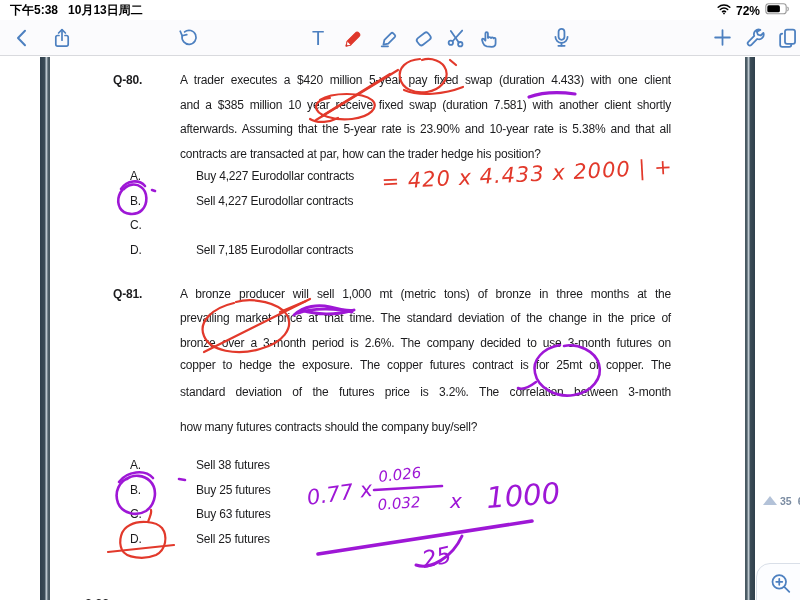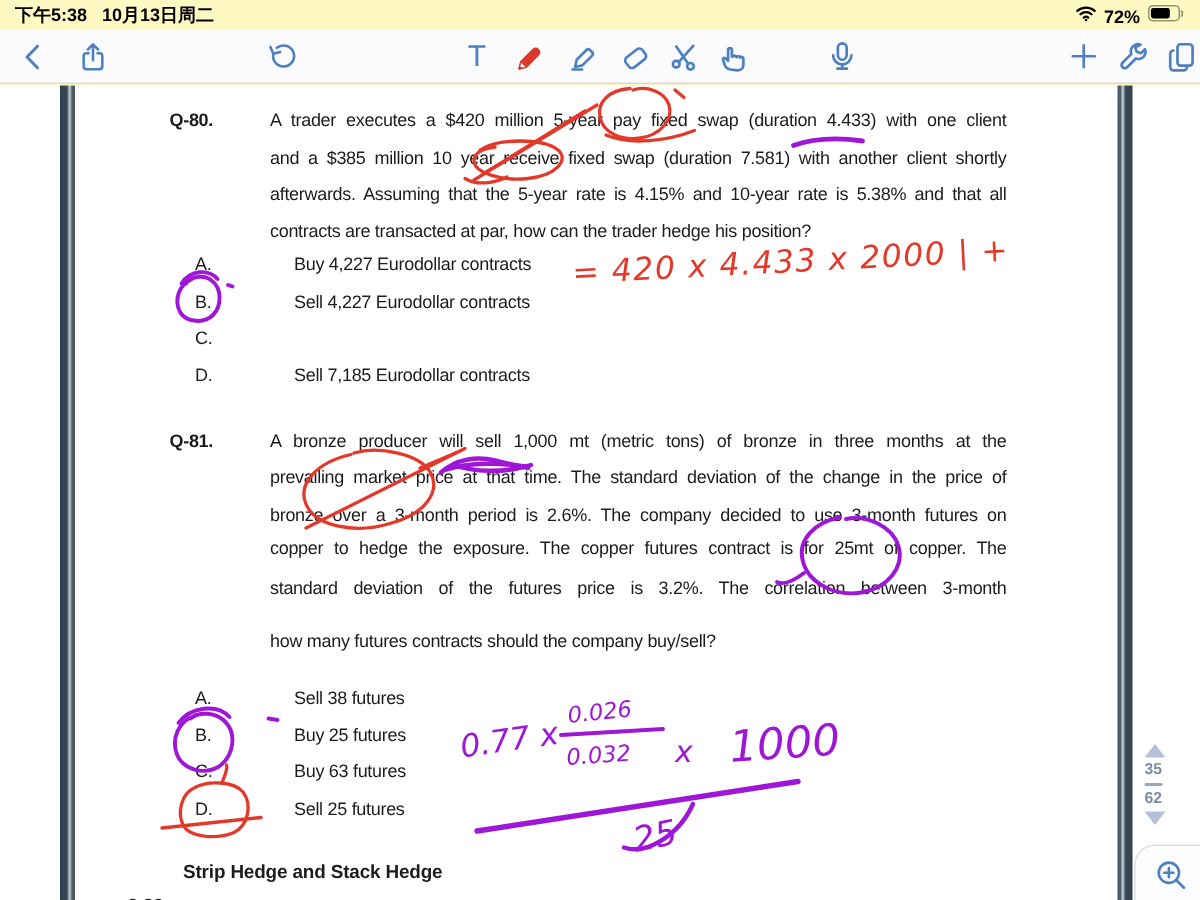--- a/index.html
+++ b/index.html
@@ -1,17 +1,17 @@
 <!DOCTYPE html>
 <html><head>
 <meta charset="utf-8">
 <style>
   html,body{margin:0;padding:0;background:#e8e8e8;}
   *{box-sizing:border-box;}
-  .screen{position:relative;width:800px;height:600px;background:#fef9c3;overflow:hidden;
+  .screen{position:relative;width:800px;height:600px;background:#ffffff;overflow:hidden;
     font-family:"Liberation Sans",sans-serif;color:#1c1c1e;}
   
   .statusbar{position:absolute;top:0;left:0;right:0;height:20px;display:flex;
     justify-content:space-between;align-items:center;padding:0 10px;font-size:12px;font-weight:bold;color:#000;}
   .status-left{display:flex;gap:10px;align-items:center;}
   .status-right{display:flex;gap:5px;align-items:flex-end;}
   .status-right .pct{font-weight:600;}
   
   .toolbar{position:absolute;top:20px;left:0;right:0;height:36px;background:#fbfbfd;border-bottom:1px solid #d9dade;}
   .tb-icon{position:absolute;top:50%;transform:translate(-50%,-50%);width:22px;height:22px;
@@ -26,21 +26,21 @@
   .edge-right{left:745px;background:linear-gradient(90deg,#47575f 0%,#50606a 20%,#c2ccd2 34%,#9aa8b2 42%,#3c4c57 52%,#2f3f4b 100%);}
   
   .txt{position:absolute;font-size:12px;letter-spacing:-0.2px;line-height:24.6px;height:25px;color:#1c1c1e;}
   .qlabel{font-weight:bold;}
   .jline{left:180px;width:491px;text-align:justify;text-align-last:justify;}
   .jline.last{text-align-last:left;}
   .choice-label{position:absolute;left:130px;width:24px;}
   .choice-text{position:absolute;left:196px;}
   .heading{font-weight:bold;font-size:12.6px;letter-spacing:-0.1px;}
   
-  .page-nav{position:absolute;left:763px;top:496px;width:28px;display:flex;flex-direction:column;
+  .page-nav{position:absolute;left:763px;top:496px;width:28px;display:flex;flex-direction:row;
     gap:3px;}
   .tri{width:0;height:0;border-left:7px solid transparent;border-right:7px solid transparent;cursor:pointer;}
   .tri-up{border-bottom:9px solid #b3c2d8;}
   .tri-down{border-top:9px solid #b3c2d8;}
   .pg-num{font-size:10.5px;font-weight:bold;color:#7b8ca2;line-height:11px;}
   .pg-dash{width:12px;height:2px;background:#97a6ba;border-radius:1px;}
   .zoom-panel{position:absolute;left:756px;top:563px;width:60px;height:50px;background:#fcfdff;
     border:1.5px solid #d9dfe8;border-radius:14px 0 0 0;display:flex;align-items:flex-start;padding:8px 0 0 12px;cursor:pointer;}
   .zoom-panel svg{stroke:#4d80c0;stroke-width:1.6;fill:none;stroke-linecap:round;}
   
@@ -158,21 +158,21 @@
     </span>
   </div>
 
   <div class="doc"></div>
   <div class="page-edge edge-left"></div>
   <div class="page-edge edge-right"></div>
 
   <div class="txt qlabel" style="left:113px;top:68px">Q-80.</div>
   <div class="txt jline" style="top:68px">A trader executes a $420 million 5-year pay fixed swap (duration 4.433) with one client</div>
   <div class="txt jline" style="top:92.6px">and a $385 million 10 year receive fixed swap (duration 7.581) with another client shortly</div>
-  <div class="txt jline" style="top:117.2px">afterwards. Assuming that the 5-year rate is 4.15% and 10-year rate is 5.38% and that all</div>
+  <div class="txt jline" style="top:117.2px">afterwards. Assuming that the 5-year rate is 23.90% and 10-year rate is 5.38% and that all</div>
   <div class="txt jline last" style="top:141.8px">contracts are transacted at par, how can the trader hedge his position?</div>
 
   <div class="txt choice-label" style="top:164px">A.</div>
   <div class="txt choice-text" style="top:164px">Buy 4,227 Eurodollar contracts</div>
   <div class="txt choice-label" style="top:188.6px">B.</div>
   <div class="txt choice-text" style="top:188.6px">Sell 4,227 Eurodollar contracts</div>
   <div class="txt choice-label" style="top:213.2px">C.</div>
   <div class="txt choice-label" style="top:237.8px">D.</div>
   <div class="txt choice-text" style="top:237.8px">Sell 7,185 Eurodollar contracts</div>
 
@@ -187,21 +187,20 @@
   <div class="txt choice-label" style="top:453px">A.</div>
   <div class="txt choice-text" style="top:453px">Sell 38 futures</div>
   <div class="txt choice-label" style="top:477.6px">B.</div>
   <div class="txt choice-text" style="top:477.6px">Buy 25 futures</div>
   <div class="txt choice-label" style="top:502.2px">C.</div>
   <div class="txt choice-text" style="top:502.2px">Buy 63 futures</div>
   <div class="txt choice-label" style="top:526.8px">D.</div>
   <div class="txt choice-text" style="top:526.8px">Sell 25 futures</div>
 
   <div class="txt heading" style="left:85px;top:592px">3.23.</div>
-  <div class="txt heading" style="left:122px;top:569px">Strip Hedge and Stack Hedge</div>
 
   <svg class="ink" width="800" height="600" viewBox="0 0 800 600">
 
     <g stroke="#e2392b" stroke-width="2.2" fill="none" stroke-linecap="round" stroke-linejoin="round">
       <path d="M420 59 C 406 60 398 68 400 78 C 402 89 415 94 427 92 C 440 90 449 80 446 70 C 443 61 431 57 422 60"></path>
       <path d="M404 90 C 420 97 445 94 463 87"></path>
       <path d="M450 60 l 6 5"></path>
       <path d="M330 98 C 322 99 316 102 316 107 C 316 115 334 121 352 119 C 370 117 380 107 372 100 C 362 92 332 92 320 100"></path>
       <path d="M316 120 L 398 70"></path>
       <path d="M322 116 L 390 74"></path>

